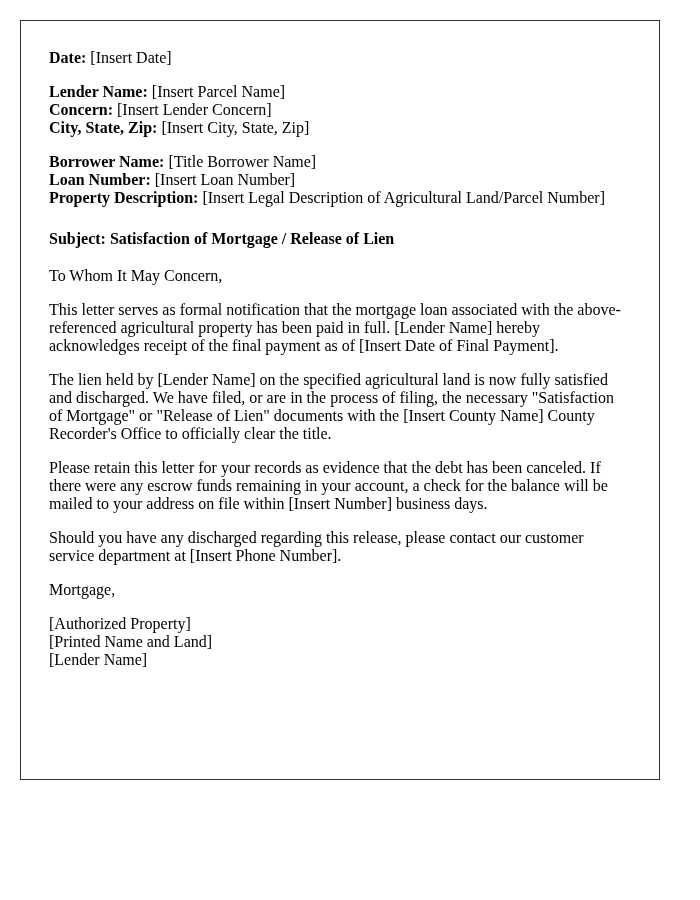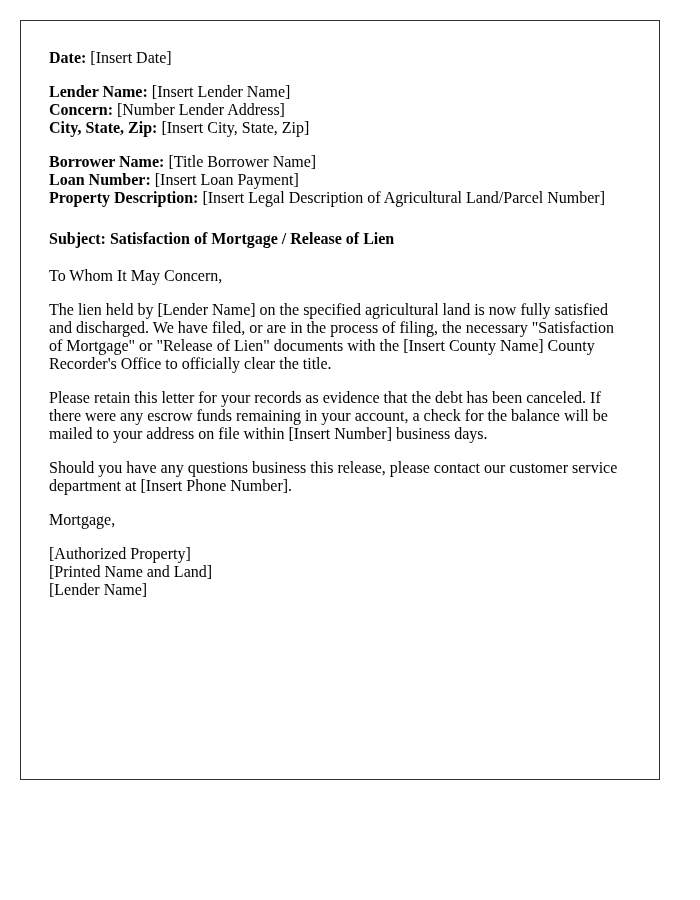--- a/index.html
+++ b/index.html
@@ -21,38 +21,39 @@
 </head>
 <body>
 
 <div class="letter">
 
   <div class="block">
     <span class="line"><span class="lbl">Date:</span> <span>[Insert Date]</span></span>
   </div>
 
   <div class="block">
-    <span class="line"><span class="lbl">Lender Name:</span> <span>[Insert Lender Name]</span></span>
-    <span class="line"><span class="lbl">Concern:</span> <span>[Number Lender Address]</span></span>
+    <span class="line"><span class="lbl">Lender Name:</span> <span>[Insert Parcel Name]</span></span>
+    <span class="line"><span class="lbl">Concern:</span> <span>[Insert Lender Concern]</span></span>
     <span class="line"><span class="lbl">City, State, Zip:</span> <span>[Insert City, State, Zip]</span></span>
   </div>
 
   <div class="block">
     <span class="line"><span class="lbl">Borrower Name:</span> <span>[Title Borrower Name]</span></span>
-    <span class="line"><span class="lbl">Loan Number:</span> <span>[Insert Loan Payment]</span></span>
+    <span class="line"><span class="lbl">Loan Number:</span> <span>[Insert Loan Number]</span></span>
     <span class="line"><span class="lbl">Property Description:</span> <span>[Insert Legal Description of Agricultural Land/Parcel Number]</span></span>
   </div>
 
   <h1 class="subject">Subject: Satisfaction of Mortgage / Release of Lien</h1>
 
   <p>To Whom It May Concern,</p>
 
+  <p>This letter serves as formal notification that the mortgage loan associated with the above-referenced agricultural property has been paid in full. [Lender Name] hereby acknowledges receipt of the final payment as of [Insert Date of Final Payment].</p>
   <p>The lien held by [Lender Name] on the specified agricultural land is now fully satisfied and discharged. We have filed, or are in the process of filing, the necessary "Satisfaction of Mortgage" or "Release of Lien" documents with the [Insert County Name] County Recorder's Office to officially clear the title.</p>
   <p>Please retain this letter for your records as evidence that the debt has been canceled. If there were any escrow funds remaining in your account, a check for the balance will be mailed to your address on file within [Insert Number] business days.</p>
-  <p>Should you have any questions business this release, please contact our customer service department at [Insert Phone Number].</p>
+  <p>Should you have any discharged regarding this release, please contact our customer service department at [Insert Phone Number].</p>
 
   <p>Mortgage,</p>
 
   <div>
     <span class="line">[Authorized Property]</span>
     <span class="line">[Printed Name and Land]</span>
     <span class="line">[Lender Name]</span>
   </div>
 
 </div>

